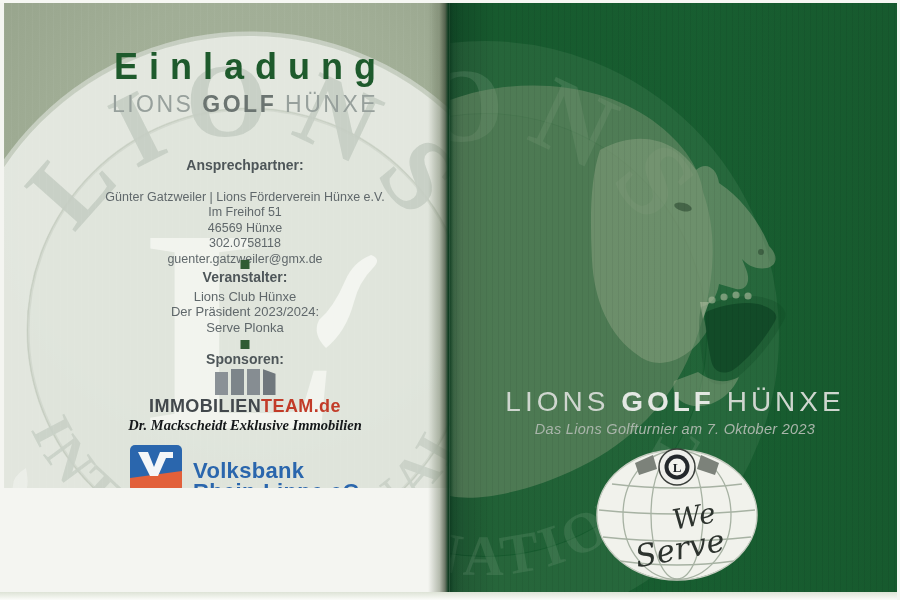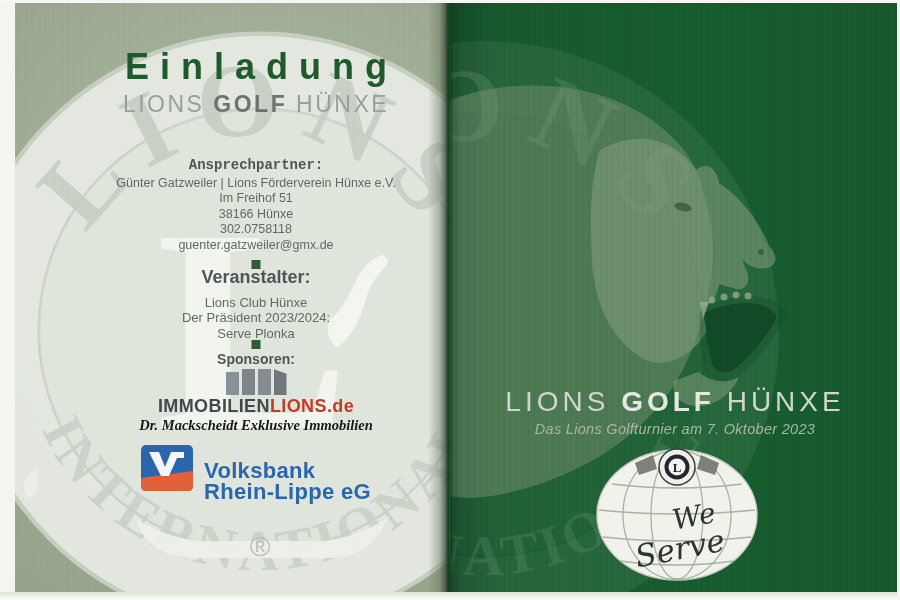--- a/index.html
+++ b/index.html
@@ -3,21 +3,21 @@
 <meta charset="utf-8">
 <style>
   html,body{margin:0;padding:0;background:#888;}
   .card{
     position:relative;width:900px;height:600px;overflow:hidden;
     font-family:"Liberation Sans", sans-serif;
     background:#f4f5f1;
   }
   
   .panel-left{
-    position:absolute;left:15px;top:0;width:452px;height:600px;
+    position:absolute;left:4px;top:0;width:452px;height:488px;
     background:radial-gradient(circle at 55% 42%, #a9b59e 0%, #a1ae96 55%, #98a58d 85%, #93a189 100%);
     overflow:hidden;
   }
   .panel-left .texture{
     position:absolute;inset:0;
     background:repeating-linear-gradient(90deg, rgba(255,255,255,.035) 0 1px, transparent 1px 7px);
     pointer-events:none;
   }
   .wm-left{position:absolute;left:0;top:0;}
   .left-content{position:absolute;inset:0;transform:translateX(15px);}
@@ -29,23 +29,23 @@
   }
   .event-name{
     top:91px;font-size:23px;letter-spacing:2.5px;color:#97a09c;font-weight:400;
   }
   .event-name b{color:#6b7471;font-weight:bold;}
   .date-line{
     top:117px;font-size:13.5px;font-weight:bold;color:#4b554d;letter-spacing:.2px;
   }
   .blk-heading{font-weight:bold;color:#4e5659;}
   .contact-block{top:158px;font-size:12.5px;line-height:15.6px;color:#60686b;}
-  .contact-block .blk-heading{font-size:14px;margin-bottom:2px;font-family:Liberation Mono, monospace;}
+  .contact-block .blk-heading{font-size:14px;margin-bottom:16px;}
   .org-block{top:270px;font-size:13px;line-height:15.2px;color:#60686b;}
-  .org-block .blk-heading{font-size:18px;margin-bottom:10px;}
+  .org-block .blk-heading{font-size:14px;margin-bottom:4px;}
   .bullet{
     width:9px;height:9px;background:#2f5c33;
     left:50% !important;right:auto !important;transform:translateX(-50%);
   }
   .bullet.b1{top:260px;}
   .bullet.b2{top:340px;}
   .sponsors-heading{top:351px;font-size:14px;}
 
   .immo{top:368px;}
   .immo .bars{display:flex;justify-content:center;align-items:flex-end;gap:3px;height:27px;}
@@ -142,21 +142,21 @@
         <span>LIONS</span>
         <b>GOLF</b>
         <span>HÜNXE</span>
       </div>
 
 
       <div class="contact-block">
         <div class="blk-heading">Ansprechpartner:</div>
         <div>Günter Gatzweiler | Lions Förderverein Hünxe e.V.</div>
         <div>Im Freihof 51</div>
-        <div>38166 Hünxe</div>
+        <div>46569 Hünxe</div>
         <div>302.0758118</div>
         <div>guenter.gatzweiler@gmx.de</div>
       </div>
 
       <div class="bullet b1"></div>
 
       <div class="org-block">
         <div class="blk-heading">Veranstalter:</div>
         <div>Lions Club Hünxe</div>
         <div>Der Präsident 2023/2024:</div>
@@ -168,21 +168,21 @@
       <div class="blk-heading sponsors-heading">Sponsoren:</div>
 
       <div class="immo">
         <div class="bars">
           <span class="bar1"></span>
             <span class="bar2"></span>
             <span class="bar3"></span>
             <span class="bar4"></span>
         </div>
         <div class="immo-name">
-          <span class="nm1">IMMOBILIEN</span><span class="nm2">LIONS.de</span>
+          <span class="nm1">IMMOBILIEN</span><span class="nm2">TEAM.de</span>
         </div>
         <div class="immo-tagline">Dr. Mackscheidt Exklusive Immobilien</div>
       </div>
 
       <div class="vb">
         <svg width="52" height="46" viewBox="0 0 52 46">
           <rect x="0" y="0" width="52" height="46" rx="5" fill="#2a66ad"></rect>
           <path d="M0,33 L52,26 L52,41 Q52,46 47,46 L5,46 Q0,46 0,41 Z" fill="#e2603a"></path>
           <path d="M8,7 L18,7 L24,22 L30,7 L43,7 L43,13 L36,13 L28,31 L20,31 L11,13 Z" fill="#f4f6f8"></path>
           <rect x="36" y="7" width="7" height="6" fill="#f4f6f8"></rect>

